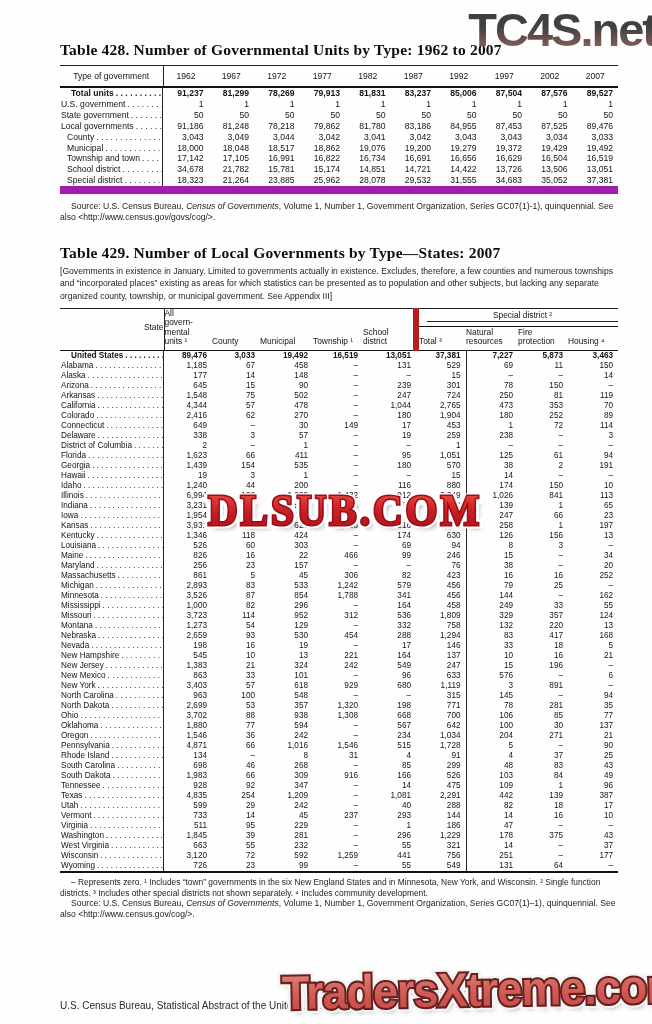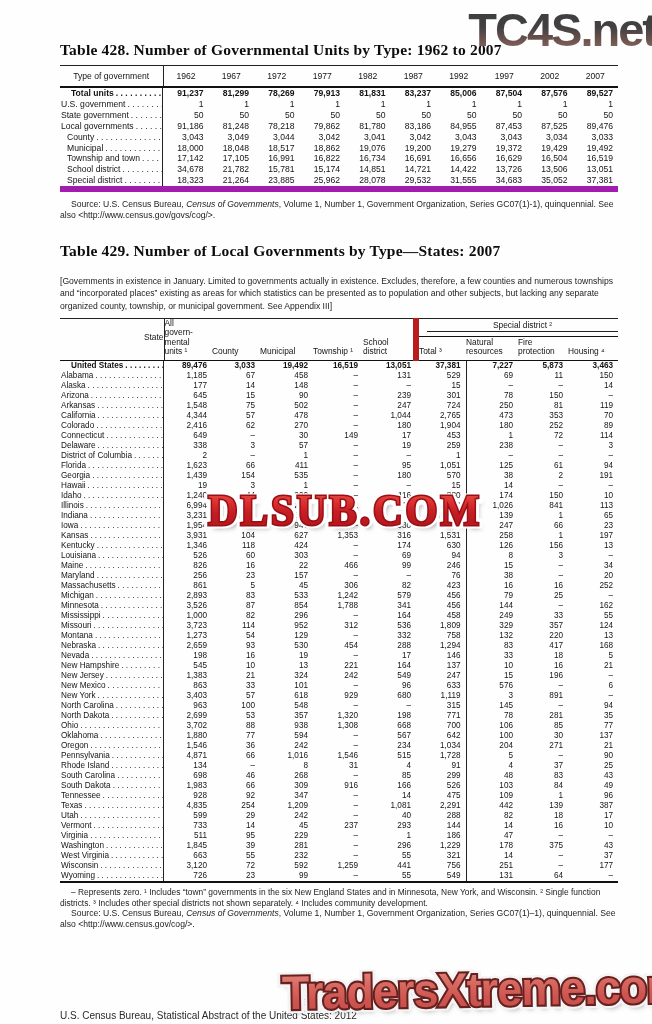--- a/index.html
+++ b/index.html
@@ -9,29 +9,29 @@
     font-family:"Liberation Sans", sans-serif; color:#141414;
   }
   .content{ position:absolute; left:60px; top:0; width:560px; }
 
   
   .tbl-title{
     font-family:"Liberation Serif", serif; font-weight:bold;
     font-size:15.5px; letter-spacing:.2px; color:#0d0d0d; white-space:nowrap;
   }
   .t428-title{ margin-top:41px; margin-bottom:6px; }
-  .t429-title{ margin-top:21px; margin-bottom:15px; }
+  .t429-title{ margin-top:21px; margin-bottom:3px; }
   .bracket-note{ font-size:8.6px; line-height:12.6px; color:#1c1c1c; width:556px; margin-bottom:5px; }
 
   
   table{ border-collapse:collapse; table-layout:fixed; width:558px; }
   th,td{ margin:0; padding:0; font-weight:normal; overflow:hidden; }
 
   
-  .t428{ border-top:1px solid #222; border-bottom:6px solid #a21caf; }
+  .t428{ border-top:1px solid #222; border-bottom:8px solid #a21caf; }
   .t428 thead th{
     font-size:8.6px; height:20px; vertical-align:middle; text-align:center;
     border-bottom:2px solid #111;
   }
   .t428 td{ font-size:8.6px; line-height:10.9px; height:10.9px; }
   .t428 td.num{ text-align:right; padding-right:5px; }
   .t428 .lbl, .t428 .h-lbl{ border-right:1px solid #222; }
 
   
   .t429{ border-top:1px solid #222; border-bottom:2px solid #111; margin-top:2px; }

